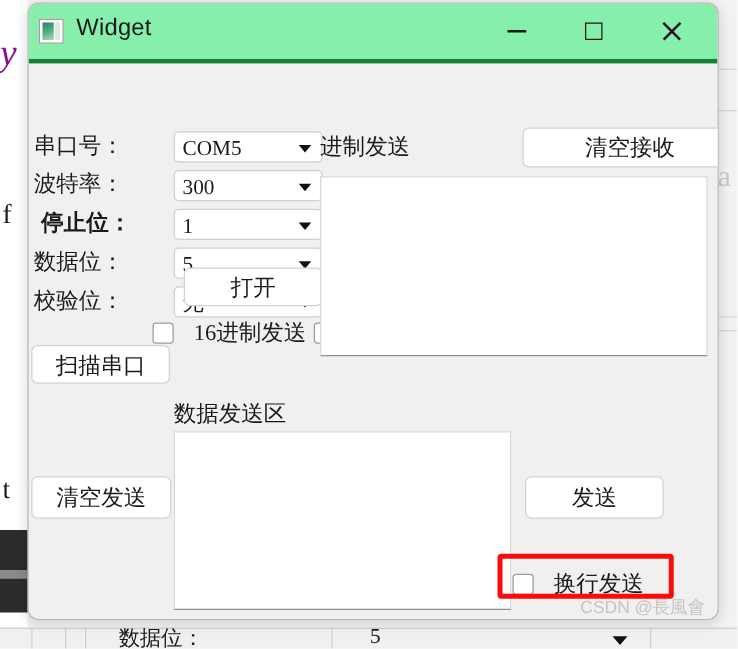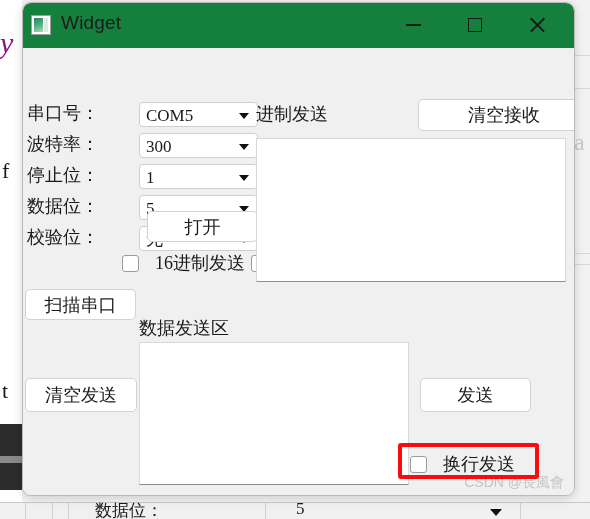--- a/index.html
+++ b/index.html
@@ -141,22 +141,22 @@
     border: 1px solid #b9b9b9;
     border-radius: 9px;
     box-shadow: 0 2px 10px rgba(0,0,0,0.16);
     overflow: hidden;
   }
 
   
   .titlebar {
     position: relative;
     height: 44px;
-    background: #15803d;
-    border-bottom: 1px solid #15803d;
+    background: #86efac;
+    border-bottom: 4px solid #15803d;
     border-radius: 8px 8px 0 0;
   }
   .title-icon {
     position: absolute;
     left: 8px; top: 12px;
     width: 20px; height: 20px;
     background: #fdfdfd;
     border: 1px solid #9e9e9e;
     box-sizing: border-box;
   }
@@ -376,21 +376,21 @@
       </div>
       <div class="win-btn win-btn-close">
         <div class="glyph-close"></div>
       </div>
     </div>
 
     <div class="win-body">
 
       <div class="field-label" style="left:4px; top:53px;">串口号：</div>
       <div class="field-label" style="left:4px; top:84px;">波特率：</div>
-      <div class="field-label" style="left:4px; top:115px;">停止位：</div>
+      <div class="field-label" style="left:10px; top:115px;font-weight:bold;">停止位：</div>
       <div class="field-label" style="left:4px; top:146px;">数据位：</div>
       <div class="field-label" style="left:4px; top:177px;">校验位：</div>
 
       <div class="combo" style="left:116px; top:54px;">
         <span class="combo-text">COM5</span>
         <span class="combo-arrow"></span>
       </div>
 
       <div class="combo" style="left:116px; top:85px;">
         <span class="combo-text">300</span>
@@ -417,21 +417,21 @@
       <div class="checkrow" style="left:99px; top:203px;">
         <span class="checkbox-box"></span>
         <span class="checkbox-label">16进制发送</span>
       </div>
 
       <div class="checkrow" style="left:228px; top:203px;">
         <span class="checkbox-box"></span>
         <span class="checkbox-label">16进制接收</span>
       </div>
 
-      <div class="btn" style="left:2px; top:241px; width:111px; height:31px;">扫描串口</div>
+      <div class="btn" style="left:2px; top:225px; width:111px; height:31px;">扫描串口</div>
 
       <div class="field-label" style="left:233px; top:54px;">进制发送</div>
       <div class="btn" style="left:395px; top:51px; width:172px; height:32px;">清空接收</div>
       <div class="textedit" style="left:233px; top:90px; width:310px; height:144px;"></div>
 
       <div class="field-label" style="left:116px; top:268px;">数据发送区</div>
       <div class="textedit" style="left:116px; top:294px; width:270px; height:143px;"></div>
 
       <div class="btn" style="left:2px; top:330px; width:112px; height:34px;">清空发送</div>
       <div class="btn" style="left:397px; top:330px; width:111px; height:34px;">发送</div>

